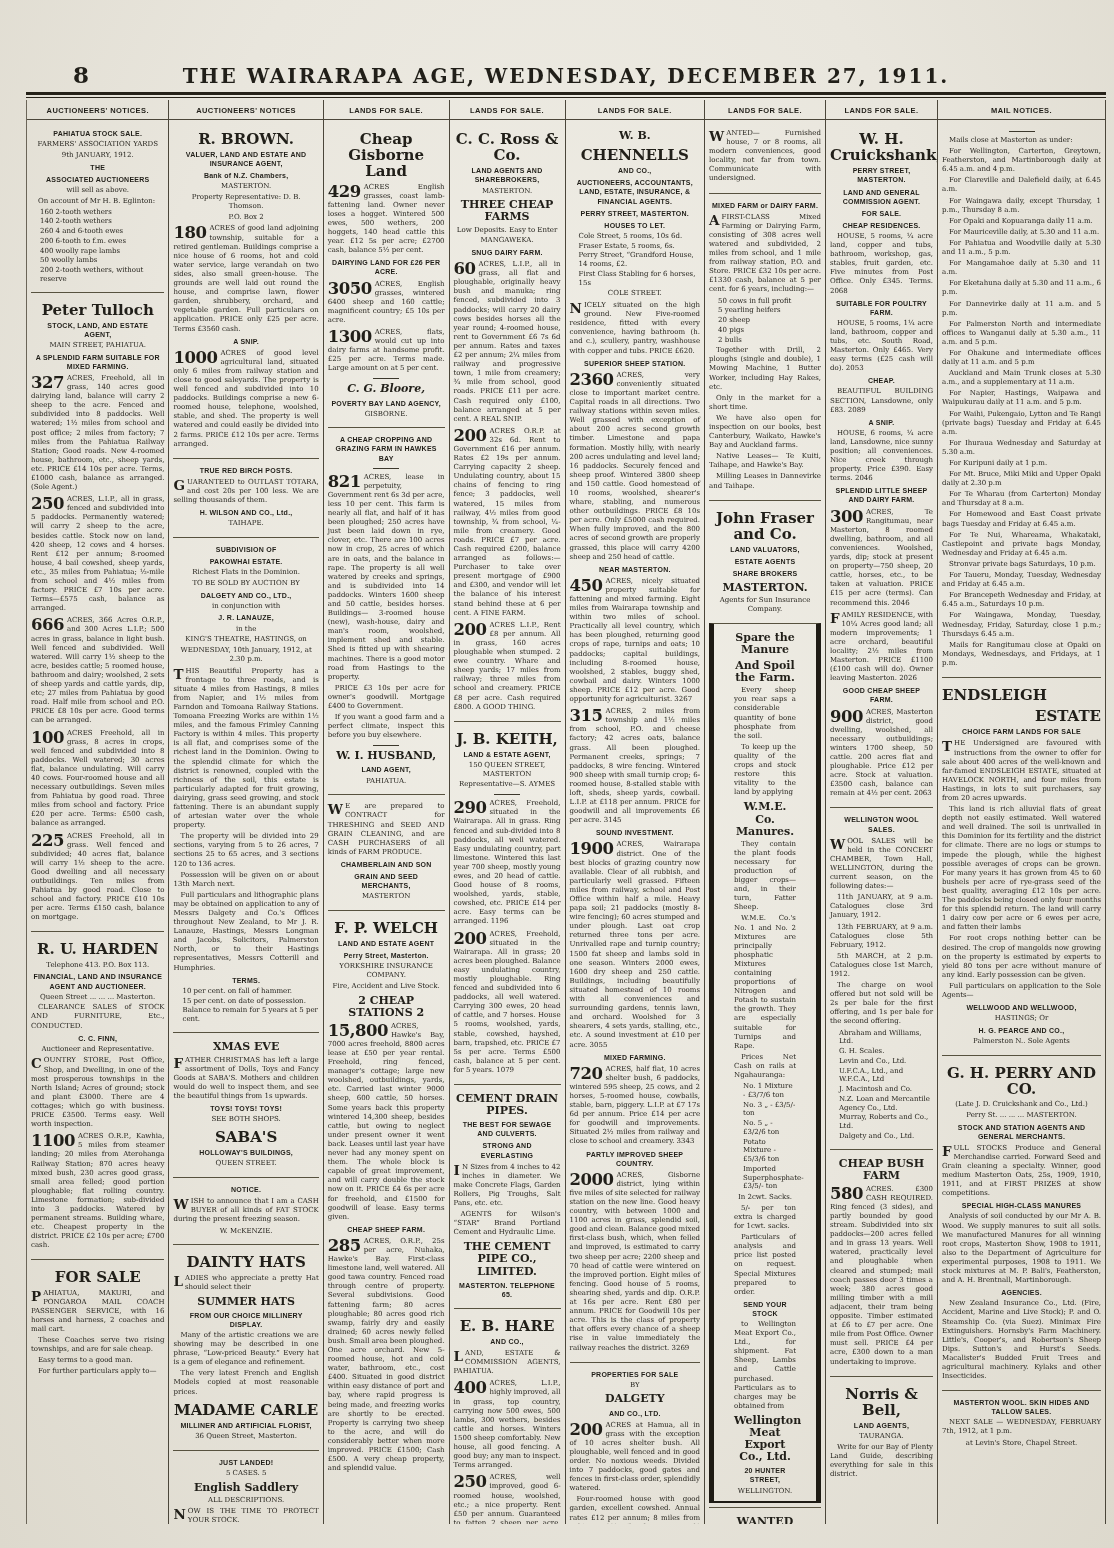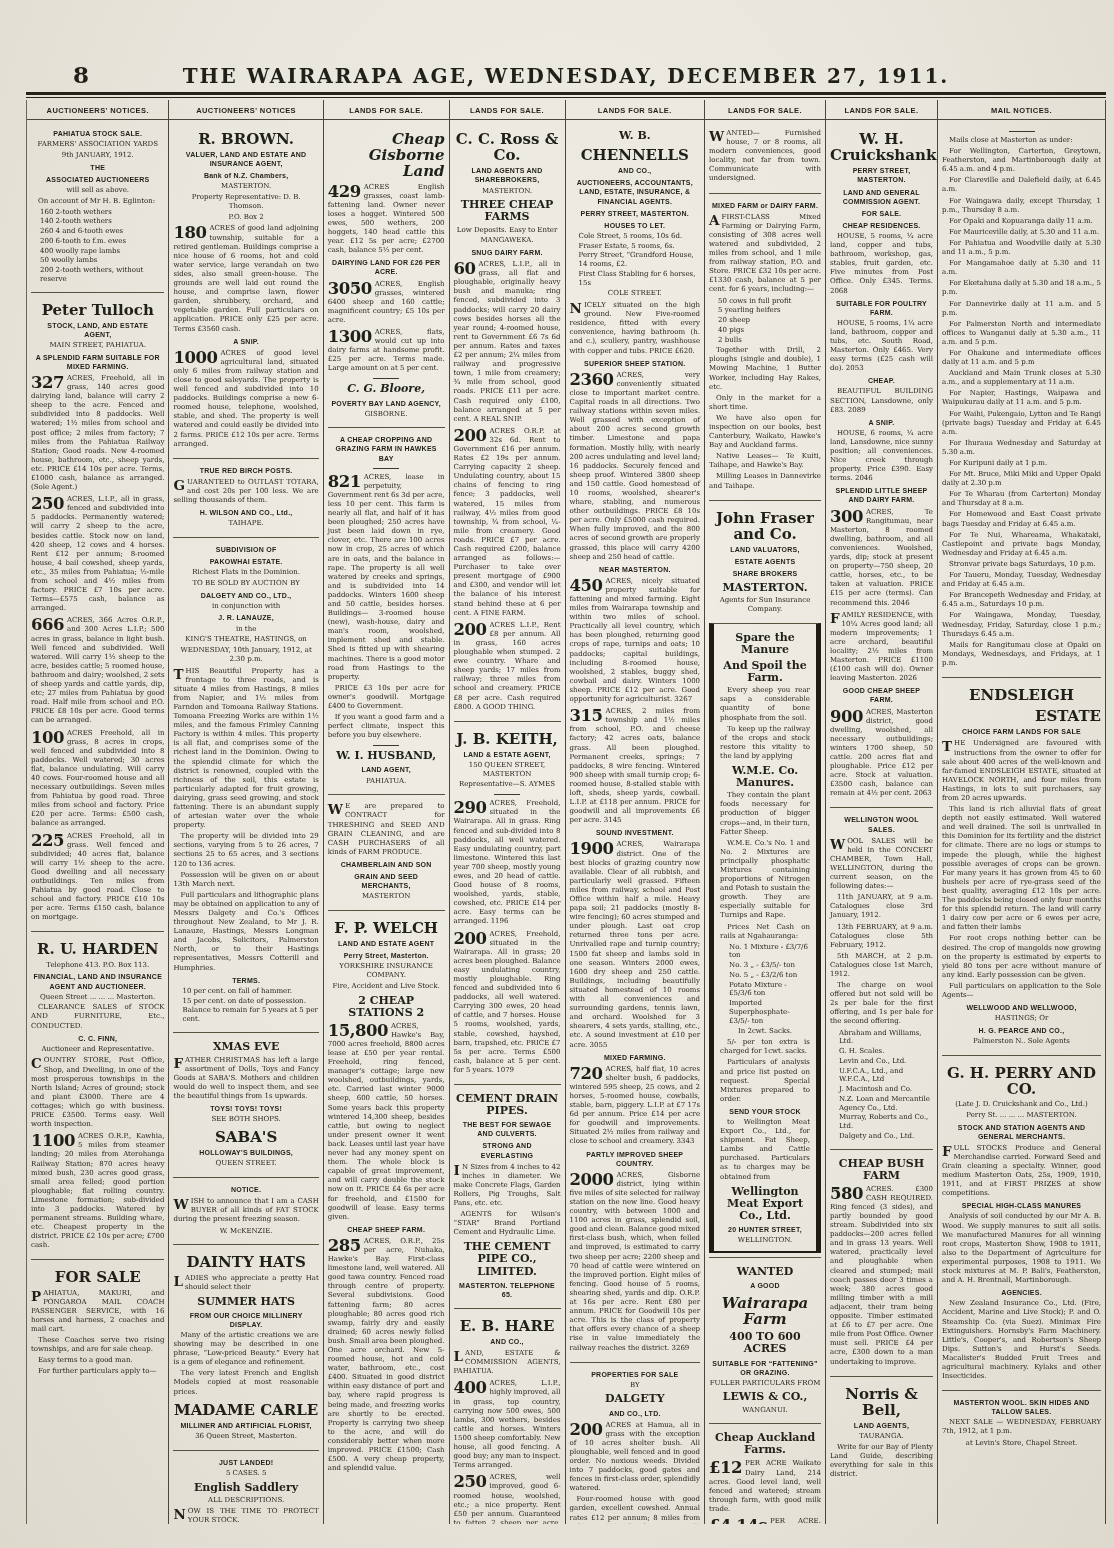--- a/index.html
+++ b/index.html
@@ -13,21 +13,21 @@
   .cols{display:flex;align-items:stretch;height:1424px;overflow:hidden;margin-top:2px;}
   .col{box-sizing:border-box;padding:0 4px;overflow:hidden;border-right:1px solid #4b463a;}
   .col:first-child{border-left:1px solid #6b6558;}
   .c0{width:146px;}.c1{width:157px;}.c2{width:128px;}.c3{width:118px;}
   .c4{width:142px;}.c5{width:123px;}.c6{width:114px;}.c7{width:171px;}
   .col-head{text-align:center;font-family:"Liberation Sans",sans-serif;font-weight:bold;
     font-size:7.5px;letter-spacing:.4px;border-bottom:1px solid #4b463a;padding:6px 0 4px;margin:0 -4px 4px;}
   .ad{padding:2px 0 4px;}
   .ad + .ad{border-top:1px solid #57523f;margin-top:3px;padding-top:4px;}
   .boxed{border:2px solid #1e1b14;border-left:5px solid #1e1b14;border-right:5px solid #1e1b14;
-    padding:4px 6px;margin:4px 0;}
+    padding:4px 20px;margin:4px 0;}
   .p-d1{font-weight:bold;font-size:15px;text-align:center;line-height:1.08;margin:5px 0 3px;}
   .p-d2{font-weight:bold;font-size:11px;text-align:center;line-height:1.1;margin:4px 0 2px;}
   .p-hb{font-family:"Liberation Sans",sans-serif;font-weight:bold;font-size:7px;text-align:center;
     line-height:1.3;letter-spacing:.25px;margin:3px 2px 2px;}
   .p-c{font-size:7px;text-align:center;margin:2px 0;line-height:1.25;}
   .p-l{font-size:7px;text-align:left;padding-left:9px;margin:1px 0;line-height:1.25;}
   .p-b{font-size:7px;text-align:justify;text-indent:7px;margin:2px 0;line-height:1.3;}
   .p-n,.p-dc{font-size:7px;text-align:justify;margin:3px 0 2px;line-height:1.3;}
   .p-n::after,.p-dc::after{content:"";display:block;clear:both;}
   .bignum{float:left;font-size:16.5px;font-weight:bold;line-height:.95;margin:1px 3px 0 0;letter-spacing:-.5px;}
@@ -170,21 +170,21 @@
             <div class="p-c">MADE TO ORDER, ANY SIZE.</div>
             <div class="p-hb">BETTER BE SAFE THAN SORRY!</div>
             <div class="p-hb">HARCOMBE &amp; DONALD,</div>
           </div>
         </div>
       </div>
     <div class="col c2">
         <div class="col-head">LANDS FOR SALE.</div>
         <div>
           <div class="ad">
-            <div class="p-d1" style="font-style: italic; text-align: right;">Cheap Gisborne Land</div>
+            <div class="p-d1" style="">Cheap Gisborne Land</div>
             <div class="p-n"><span class="bignum">429</span>ACRES English grasses, coast lamb-fattening land. Owner never loses a hogget. Wintered 500 ewes, 500 wethers, 200 hoggets, 140 head cattle this year. £12 5s per acre; £2700 cash, balance 5½ per cent.</div>
             <div class="p-hb">DAIRYING LAND FOR £26 PER ACRE.</div>
             <div class="p-n"><span class="bignum">3050</span>ACRES, English grasses, wintered 6400 sheep and 160 cattle; magnificent country; £5 10s per acre.</div>
             <div class="p-n"><span class="bignum">1300</span>ACRES, flats, would cut up into dairy farms at handsome profit. £25 per acre. Terms made. Large amount on at 5 per cent.</div>
             <div class="p-r"></div>
             <div class="p-d2" style="font-style: italic;">C. G. Bloore,</div>
             <div class="p-hb">POVERTY BAY LAND AGENCY,</div>
             <div class="p-c">GISBORNE.</div>
           </div>
           <div class="ad">
@@ -322,21 +322,21 @@
             <div class="p-hb">LAND VALUATORS,</div>
             <div class="p-hb">ESTATE AGENTS</div>
             <div class="p-hb">SHARE BROKERS</div>
             <div class="p-d2">MASTERTON.</div>
             <div class="p-c">Agents for Sun Insurance Company.</div>
           </div>
           <div class="ad boxed">
             <div class="p-d2">Spare the Manure</div>
             <div class="p-d2">And Spoil the Farm.</div>
             <div class="p-b">Every sheep you rear saps a considerable quantity of bone phosphate from the soil.</div>
-            <div class="p-b">To keep up the railway of the crops and stock restore this vitality to the land by applying</div>
+            <div class="p-b">To keep up the quality of the crops and stock restore this vitality to the land by applying</div>
             <div class="p-d2">W.M.E. Co. Manures.</div>
             <div class="p-b">They contain the plant foods necessary for production of bigger crops—and, in their turn, Fatter Sheep.</div>
             <div class="p-b">W.M.E. Co.'s No. 1 and No. 2 Mixtures are principally phosphatic Mixtures containing proportions of Nitrogen and Potash to sustain the growth. They are especially suitable for Turnips and Rape.</div>
             <div class="p-b">Prices Net Cash on rails at Ngahauranga:</div>
             <div class="p-l">No. 1 Mixture  -  £3/7/6 ton</div>
             <div class="p-l">No. 3   „   -  £3/5/- ton</div>
             <div class="p-l">No. 5   „   -  £3/2/6 ton</div>
             <div class="p-l">Potato Mixture -  £5/3/6 ton</div>
             <div class="p-l">Imported Superphosphate-  £3/5/- ton</div>
             <div class="p-c">In 2cwt. Sacks.</div>
@@ -421,41 +421,41 @@
           <div class="ad">
             <div class="p-r"></div>
             <div class="p-b">Mails close at Masterton as under:</div>
             <div class="p-b">For Wellington, Carterton, Greytown, Featherston, and Martinborough daily at 6.45 a.m. and 4 p.m.</div>
             <div class="p-b">For Clareville and Dalefield daily, at 6.45 a.m.</div>
             <div class="p-b">For Waingawa daily, except Thursday, 1 p.m., Thursday 8 a.m.</div>
             <div class="p-b">For Opaki and Kopuaranga daily 11 a.m.</div>
             <div class="p-b">For Mauriceville daily, at 5.30 and 11 a.m.</div>
             <div class="p-b">For Pahiatua and Woodville daily at 5.30 and 11 a.m., 5 p.m.</div>
             <div class="p-b">For Mangamahoe daily at 5.30 and 11 a.m.</div>
-            <div class="p-b">For Eketahuna daily at 5.30 and 18 a.m., 5 p.m.</div>
+            <div class="p-b">For Eketahuna daily at 5.30 and 11 a.m., 6 p.m.</div>
             <div class="p-b">For Dannevirke daily at 11 a.m. and 5 p.m.</div>
             <div class="p-b">For Palmerston North and intermediate offices to Wanganui daily at 5.30 a.m., 11 a.m. and 5 p.m.</div>
             <div class="p-b">For Ohakune and intermediate offices daily at 11 a.m. and 5 p.m</div>
             <div class="p-b">Auckland and Main Trunk closes at 5.30 a.m., and a supplementary at 11 a.m.</div>
             <div class="p-b">For Napier, Hastings, Waipawa and Waipukurau daily at 11 a.m. and 5 p.m.</div>
             <div class="p-b">For Waihi, Pukengaio, Lytton and Te Rangi (private bags) Tuesday and Friday at 6.45 a.m.</div>
             <div class="p-b">For Ihuraua Wednesday and Saturday at 5.30 a.m.</div>
             <div class="p-b">For Kuripuni daily at 1 p.m.</div>
             <div class="p-b">For Mt. Bruce, Miki Miki and Upper Opaki daily at 2.30 p.m</div>
             <div class="p-b">For Te Wharau (from Carterton) Monday and Thursday at 8 a.m.</div>
             <div class="p-b">For Homewood and East Coast private bags Tuesday and Friday at 6.45 a.m.</div>
             <div class="p-b">For Te Nui, Whareama, Whakataki, Castlepoint and private bags Monday, Wednesday and Friday at 6.45 a.m.</div>
             <div class="p-b">Stronvar private bags Saturdays, 10 p.m.</div>
             <div class="p-b">For Taueru, Monday, Tuesday, Wednesday and Friday at 6.45 a.m.</div>
             <div class="p-b">For Brancepeth Wednesday and Friday, at 6.45 a.m., Saturdays 10 p.m.</div>
             <div class="p-b">For Waingawa, Monday, Tuesday, Wednesday, Friday, Saturday, close 1 p.m.; Thursdays 6.45 a.m.</div>
             <div class="p-b">Mails for Rangitumau close at Opaki on Mondays, Wednesdays, and Fridays, at 1 p.m.</div>
           </div>
           <div class="ad">
-            <div class="p-d1" style="text-align: center;">ENDSLEIGH</div>
+            <div class="p-d1" style="text-align: left;">ENDSLEIGH</div>
             <div class="p-d1" style="text-align: right;">ESTATE</div>
             <div class="p-hb">CHOICE FARM LANDS FOR SALE</div>
             <div class="p-dc"><span class="dcap">T</span>HE Undersigned are favoured with instructions from the owner to offer for sale about 400 acres of the well-known and far-famed ENDSLEIGH ESTATE, situated at HAVELOCK NORTH, and four miles from Hastings, in lots to suit purchasers, say from 20 acres upwards.</div>
             <div class="p-b">This land is rich alluvial flats of great depth not easily estimated. Well watered and well drained. The soil is unrivalled in this Dominion for its fertility and the district for climate. There are no logs or stumps to impede the plough, while the highest possible averages of crops can be grown. For many years it has grown from 45 to 60 bushels per acre of rye-grass seed of the best quality, averaging £12 10s per acre. The paddocks being closed only four months for this splendid return. The land will carry 1 dairy cow per acre or 6 ewes per acre, and fatten their lambs</div>
             <div class="p-b">For root crops nothing better can be desired. The crop of mangolds now growing on the property is estimated by experts to yield 80 tons per acre without manure of any kind. Early possession can be given.</div>
             <div class="p-b">Full particulars on application to the Sole Agents—</div>
             <div class="p-hb">WELLWOOD AND WELLWOOD,</div>
             <div class="p-c">HASTINGS; Or</div>
             <div class="p-hb">H. G. PEARCE AND CO.,</div>
             <div class="p-c">Palmerston N.. Sole Agents</div>

